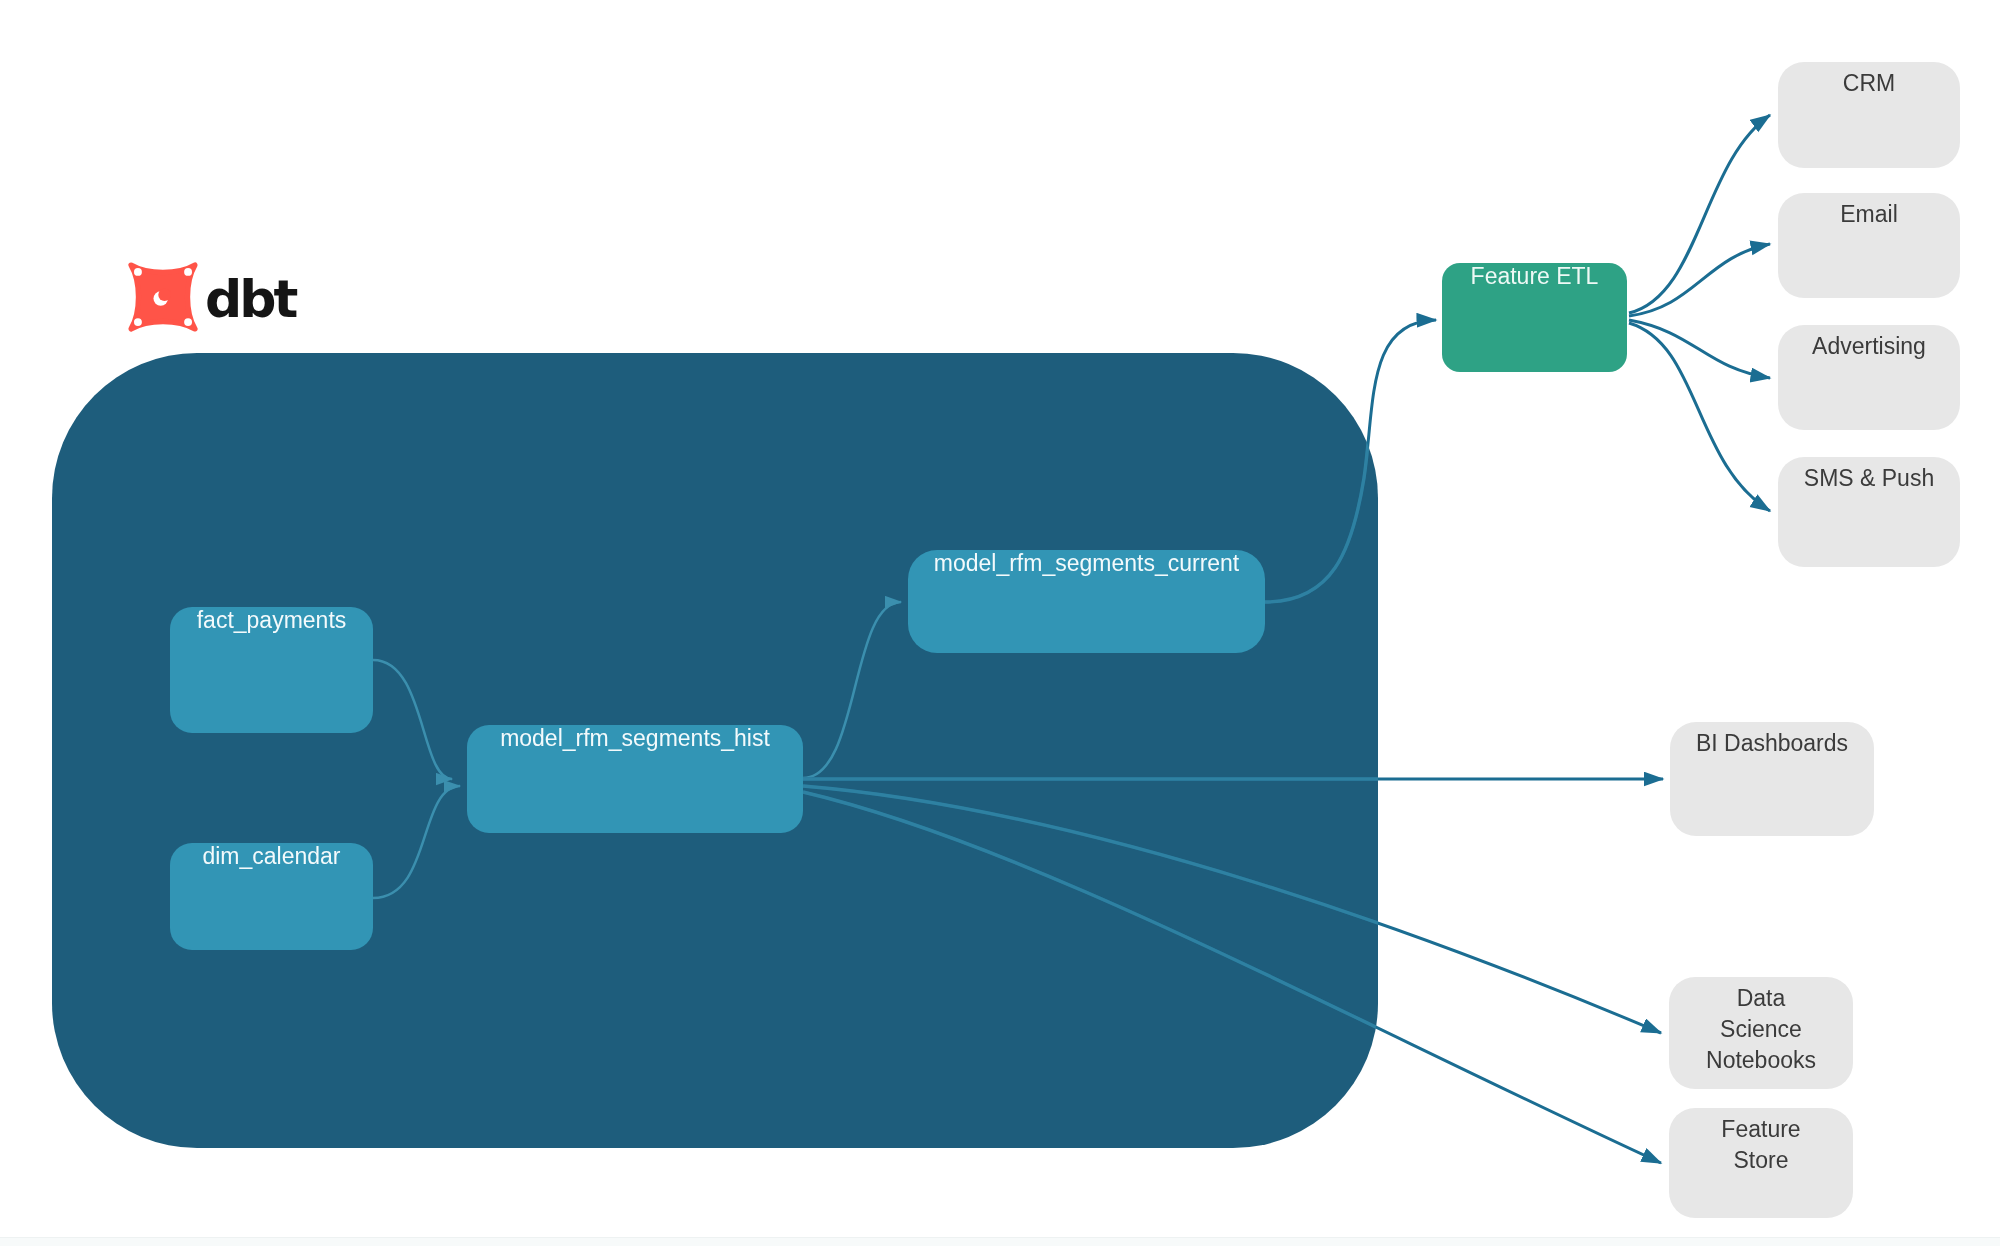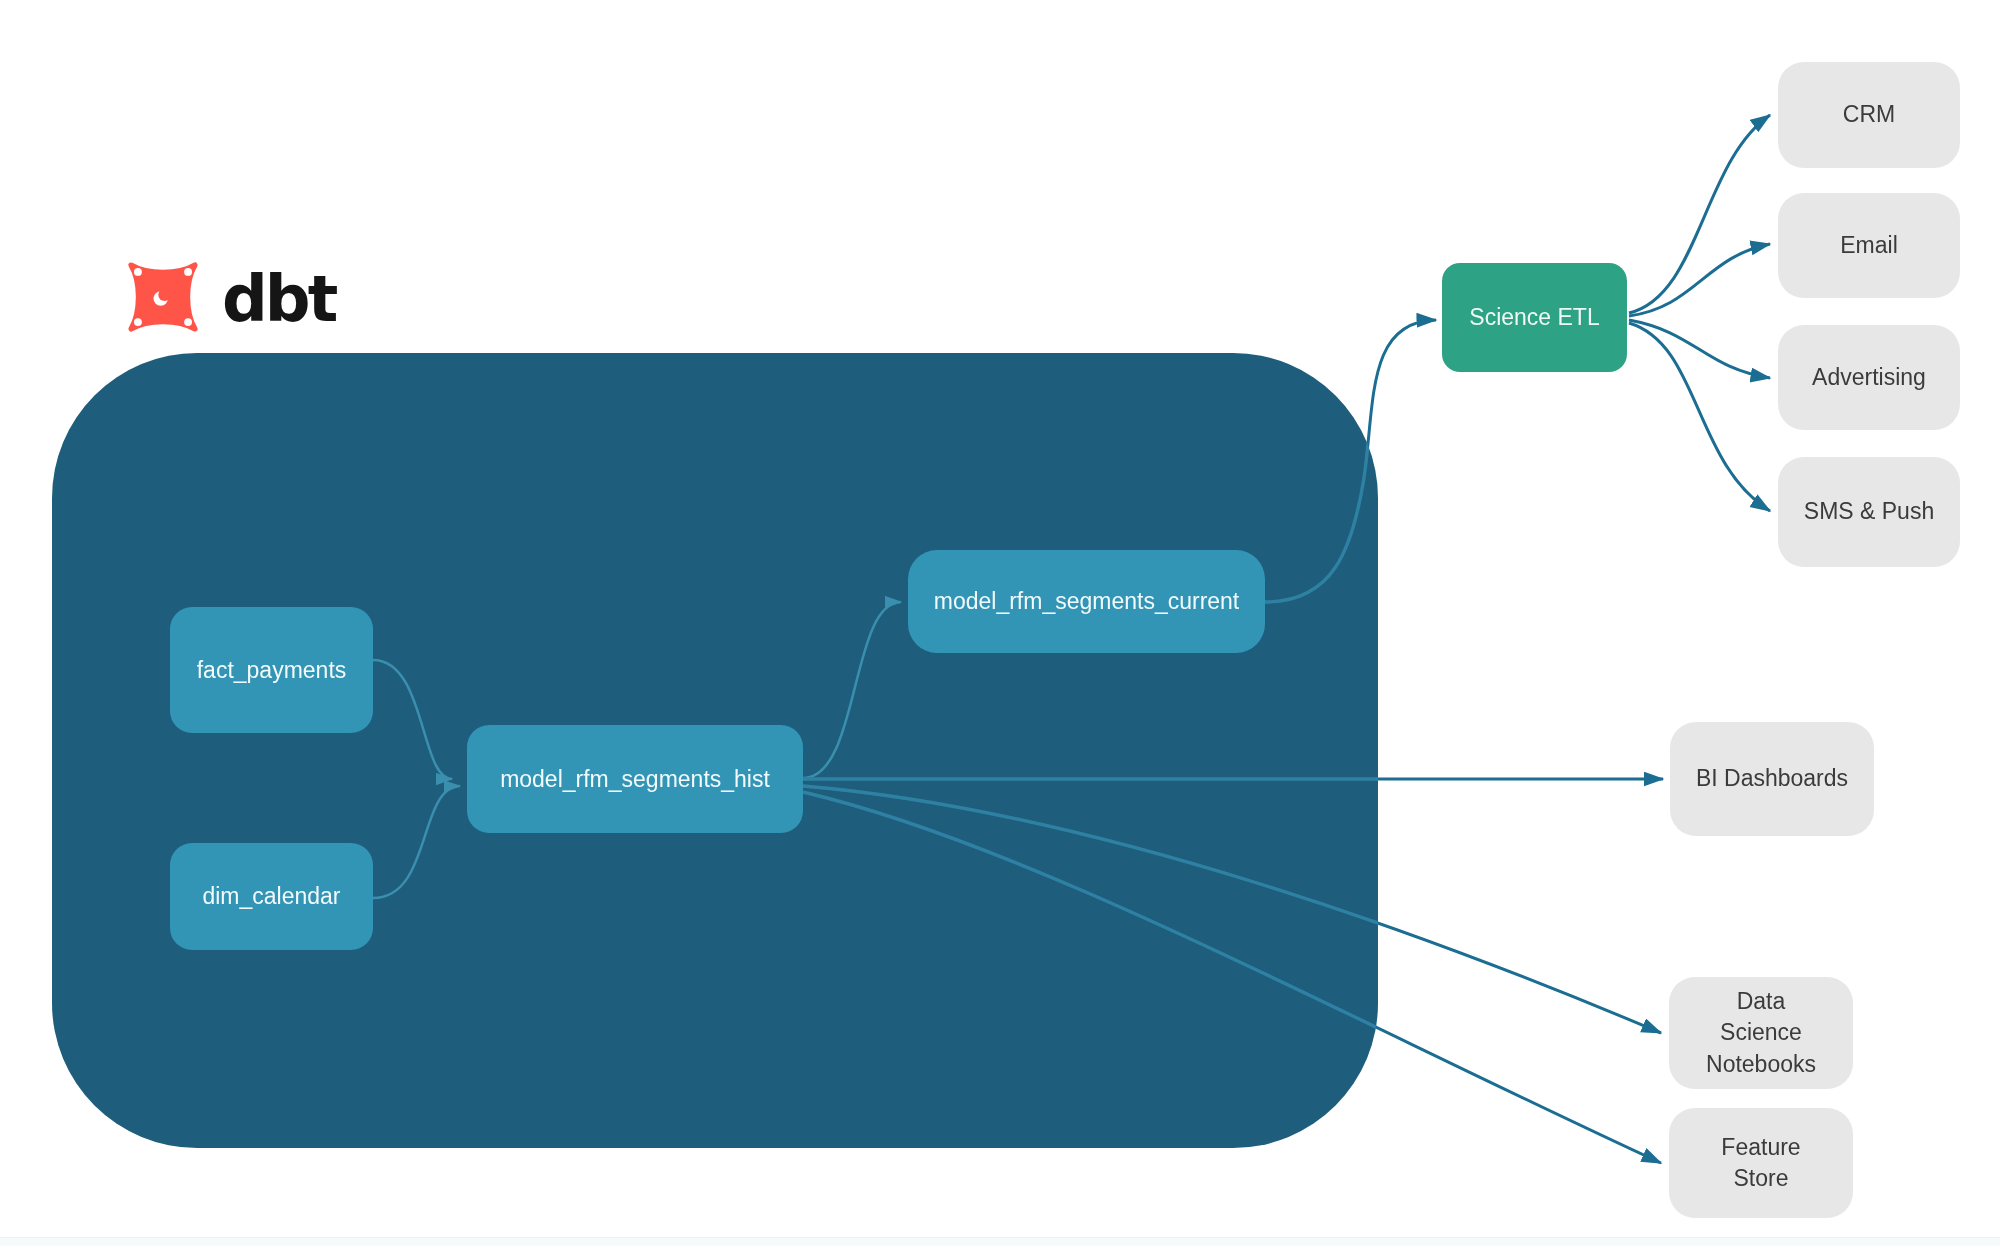--- a/index.html
+++ b/index.html
@@ -15,37 +15,37 @@
     --logo-text:#151515;
   }
   *{margin:0;padding:0;box-sizing:border-box;}
   html,body{background:#ffffff;}
   body{font-family:"Liberation Sans",sans-serif;}
   .canvas{position:relative;width:2000px;height:1246px;background:#ffffff;overflow:hidden;}
 
   
   .logo{position:absolute;left:125px;top:258px;display:flex;align-items:center;z-index:4;}
   .logo-mark{width:76px;height:78px;display:block;}
-  .logo-text{font-family:"DejaVu Sans",sans-serif;font-weight:700;font-size:64px;letter-spacing:-3px;
-             color:var(--logo-text,#151515);margin-left:21px;line-height:1;padding-top:4px;}
+  .logo-text{font-family:"DejaVu Sans",sans-serif;font-weight:700;font-size:52px;letter-spacing:-3px;
+             color:var(--logo-text,#151515);margin-left:4px;line-height:1;padding-top:4px;}
 
   
   .container-box{position:absolute;left:52px;top:353px;width:1326px;height:795px;
                  background:var(--container-bg,#1e5d7c);border-radius:145px;z-index:1;}
 
   
   .edges{position:absolute;left:0;top:0;width:2000px;height:1246px;z-index:2;pointer-events:none;}
   .edge-out{stroke:var(--edge-out,#1b6d92);stroke-width:3;fill:none;}
   .edge-in{stroke:var(--edge-in-strong,#3b8fae);stroke-width:2.5;fill:none;}
   .edge-overlay{stroke:var(--edge-in,#2e81a2);stroke-width:3.4;fill:none;}
   .arrowhead-out{fill:var(--edge-out,#1b6d92);}
   .arrowhead-in{fill:var(--edge-in-strong,#3b8fae);}
 
   
-  .node{position:absolute;display:flex;align-items:center;justify-content:center;text-align:center;
+  .node{position:absolute;display:flex;align-items:flex-start;justify-content:center;text-align:center;
         z-index:3;font-size:23px;}
   .tbl{background:var(--node-bg,#3295b5);color:#f3fafc;border-radius:22px;}
   .etl{background:var(--etl-bg,#2ea285);color:#eef9f5;border-radius:18px;}
   .dest{background:var(--dest-bg,#e7e7e7);color:var(--dest-text,#3b3b3b);border-radius:26px;
         line-height:1.35;padding:6px 24px;}
 
   .n-fact    {left:170px;top:607px;width:203px;height:126px;}
   .n-dim     {left:170px;top:843px;width:203px;height:107px;}
   .n-hist    {left:467px;top:725px;width:336px;height:108px;}
   .n-current {left:908px;top:550px;width:357px;height:103px;border-radius:29px;}
@@ -127,21 +127,21 @@
     <span>dim_calendar</span>
   </div>
   <div class="node tbl n-hist">
     <span>model_rfm_segments_hist</span>
   </div>
   <div class="node tbl n-current">
     <span>model_rfm_segments_current</span>
   </div>
 
   <div class="node etl n-etl">
-    <span>Science ETL</span>
+    <span>Feature ETL</span>
   </div>
 
   <div class="node dest n-crm">
     <span>CRM</span>
   </div>
   <div class="node dest n-email">
     <span>Email</span>
   </div>
   <div class="node dest n-adv">
     <span>Advertising</span>

